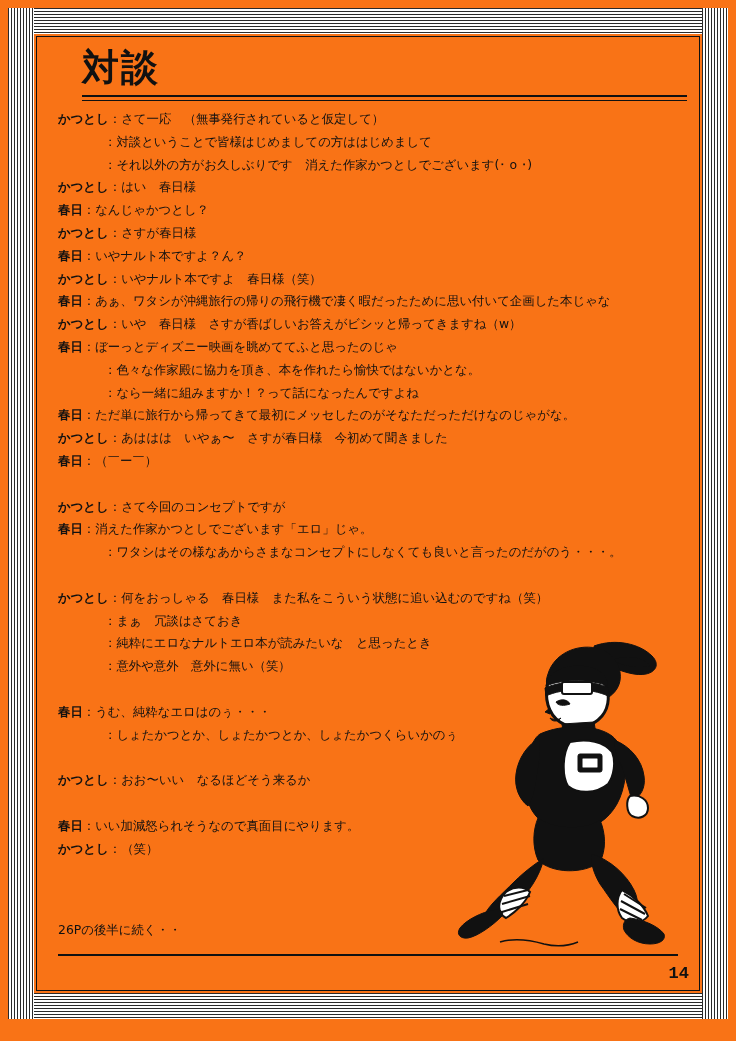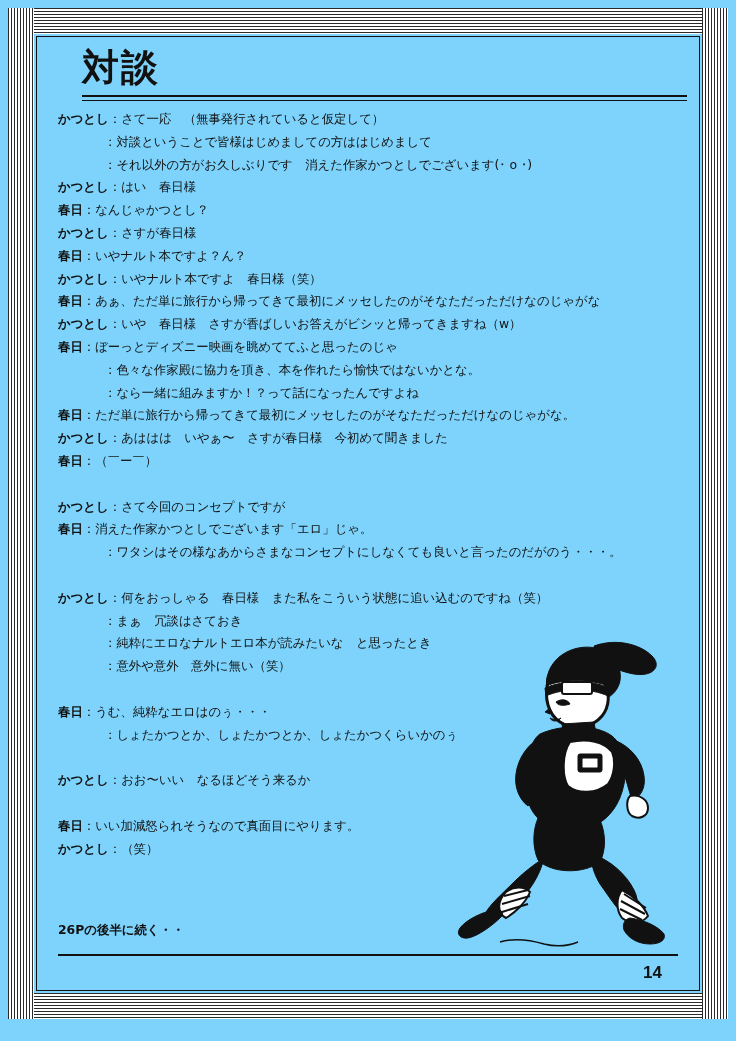--- a/index.html
+++ b/index.html
@@ -4,21 +4,21 @@
 <style>
   html, body {
     margin: 0;
     padding: 0;
     background: #ffffff;
   }
   .page {
     position: relative;
     width: 736px;
     height: 1041px;
-    background: #7dd3fc;
+    background: #f97316;
     overflow: hidden;
     font-family: "DejaVu Sans", sans-serif;
   }
 
   
   .frame-top, .frame-bottom {
     position: absolute;
     left: 8px;
     right: 8px;
     height: 26px;
@@ -118,40 +118,40 @@
   }
   .gap {
     height: 22.8px;
   }
 
   .footnote {
     position: absolute;
     left: 14px;
     top: 880px;
     font-size: 12.4px;
-    font-weight: bold;
+    font-weight: normal;
     color: #111;
   }
   .footrule {
     position: absolute;
     left: 14px;
     top: 912px;
     width: 620px;
     border-top: 2px solid #111;
   }
 
   
   .page-number {
     position: absolute;
-    right: 30px;
+    right: 3px;
     bottom: 2px;
     font-size: 17px;
     font-weight: bold;
     color: #111;
-    font-family: Liberation Sans, sans-serif;
+    font-family: Liberation Mono, monospace;
   }
 
   
   .illustration {
     position: absolute;
     left: 400px;
     top: 596px;
     width: 250px;
     height: 330px;
   }
@@ -177,21 +177,21 @@
 
     <div class="body" id="dialogue-body">
         <div class="line speaker"><span class="sp">かつとし</span><span class="tx">：</span><span class="tx">さて一応　（無事発行されていると仮定して）</span></div>
         <div class="line cont"><span class="tx">：</span><span class="tx">対談ということで皆様はじめましての方ははじめまして</span></div>
         <div class="line cont"><span class="tx">：</span><span class="tx">それ以外の方がお久しぶりです　消えた作家かつとしでございます(･ o ･)</span></div>
         <div class="line speaker"><span class="sp">かつとし</span><span class="tx">：</span><span class="tx">はい　春日様</span></div>
         <div class="line speaker"><span class="sp">春日</span><span class="tx">：</span><span class="tx">なんじゃかつとし？</span></div>
         <div class="line speaker"><span class="sp">かつとし</span><span class="tx">：</span><span class="tx">さすが春日様</span></div>
         <div class="line speaker"><span class="sp">春日</span><span class="tx">：</span><span class="tx">いやナルト本ですよ？ん？</span></div>
         <div class="line speaker"><span class="sp">かつとし</span><span class="tx">：</span><span class="tx">いやナルト本ですよ　春日様（笑）</span></div>
-        <div class="line speaker"><span class="sp">春日</span><span class="tx">：</span><span class="tx">あぁ、ただ単に旅行から帰ってきて最初にメッセしたのがそなただっただけなのじゃがな</span></div>
+        <div class="line speaker"><span class="sp">春日</span><span class="tx">：</span><span class="tx">あぁ、ワタシが沖縄旅行の帰りの飛行機で凄く暇だったために思い付いて企画した本じゃな</span></div>
         <div class="line speaker"><span class="sp">かつとし</span><span class="tx">：</span><span class="tx">いや　春日様　さすが香ばしいお答えがビシッと帰ってきますね（w）</span></div>
         <div class="line speaker"><span class="sp">春日</span><span class="tx">：</span><span class="tx">ぼーっとディズニー映画を眺めててふと思ったのじゃ</span></div>
         <div class="line cont"><span class="tx">：</span><span class="tx">色々な作家殿に協力を頂き、本を作れたら愉快ではないかとな。</span></div>
         <div class="line cont"><span class="tx">：</span><span class="tx">なら一緒に組みますか！？って話になったんですよね</span></div>
         <div class="line speaker"><span class="sp">春日</span><span class="tx">：</span><span class="tx">ただ単に旅行から帰ってきて最初にメッセしたのがそなただっただけなのじゃがな。</span></div>
         <div class="line speaker"><span class="sp">かつとし</span><span class="tx">：</span><span class="tx">あははは　いやぁ〜　さすが春日様　今初めて聞きました</span></div>
         <div class="line speaker"><span class="sp">春日</span><span class="tx">：</span><span class="tx">（￣ー￣）</span></div>
         <div class="gap"></div>
         <div class="line speaker"><span class="sp">かつとし</span><span class="tx">：</span><span class="tx">さて今回のコンセプトですが</span></div>
         <div class="line speaker"><span class="sp">春日</span><span class="tx">：</span><span class="tx">消えた作家かつとしでございます「エロ」じゃ。</span></div>

